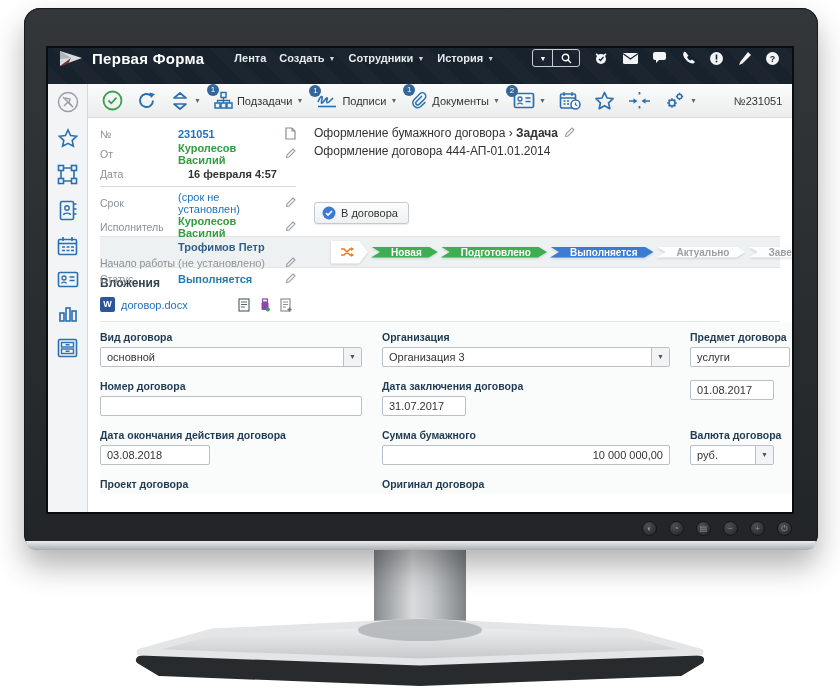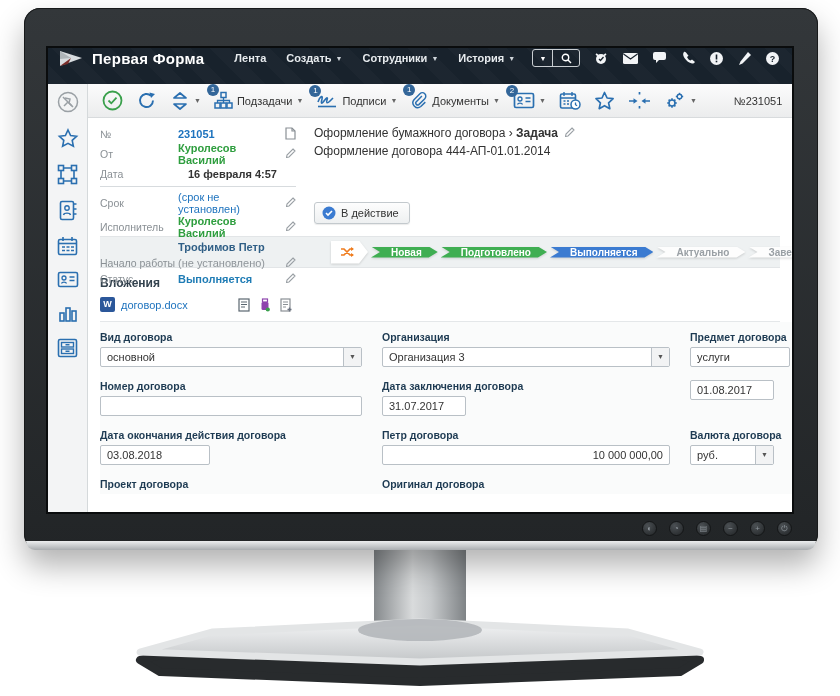--- a/index.html
+++ b/index.html
@@ -23,21 +23,21 @@
   .base-svg{position:absolute;left:120px;top:604px;}
   .screen{position:absolute;left:48px;top:48px;width:744px;height:464px;background:#fff;
     box-shadow:0 0 0 2px #0a0c0d;overflow:hidden;display:grid;
     grid-template-columns:40px 1fr;grid-template-rows:36px 34px 1fr;}
 
   
   .navbar{grid-column:1 / span 2;background:#18222c;display:flex;align-items:center;
     padding:0 12px 16px 10px;position:relative;
     background-image:repeating-linear-gradient(45deg,rgba(255,255,255,.02) 0 14px,rgba(0,0,0,0) 14px 28px);}
   .brand{color:#fff;font-size:15px;font-weight:bold;margin-left:8px;letter-spacing:.3px;}
-  .nav-menu{display:flex;gap:20px;margin-left:30px;align-items:center;}
+  .nav-menu{display:flex;gap:13px;margin-left:30px;align-items:center;}
   .nav-item{color:#e7ebee;font-size:11px;font-weight:bold;display:flex;align-items:center;gap:4px;cursor:pointer;}
   .caret{font-size:7px;color:#cfd5da;}
   .nav-right{margin-left:auto;display:flex;align-items:center;gap:13px;}
   .nav-search{width:48px;height:18px;border:1px solid #c9ced2;border-radius:3px;display:flex;align-items:center;}
   .nav-search .seg1{width:20px;text-align:center;color:#fff;font-size:7px;border-right:1px solid #c9ced2;height:100%;line-height:17px;}
   .nav-search .seg2{flex:1;display:flex;align-items:center;justify-content:center;}
   .nico{display:inline-flex;align-items:center;justify-content:center;}
 
   
   .sidebar{grid-row:2 / span 2;background:#f3f4f5;border-right:1px solid #d5d9db;
@@ -440,21 +440,21 @@
             <span style="margin-left:4px;"><svg width="10" height="10" viewBox="0 0 10 10">
                   <path d="M7 1l2 2-6 6-2.5.5L1 7z" fill="none" stroke="#9aa0a5" stroke-width="1.1"></path>
                 </svg></span>
           </div>
           <div class="subject">Оформление договора 444-АП-01.01.2014</div>
           <div class="action-btn">
             <svg width="14" height="14" viewBox="0 0 14 14">
                 <circle cx="7" cy="7" r="6.5" fill="#3b7bd1"></circle>
                 <path d="M4 7l2 2 4-4" fill="none" stroke="#fff" stroke-width="1.6"></path>
               </svg>
-            <span>В действие</span>
+            <span>В договора</span>
           </div>
         </div>
       </div>
 
       <div class="wf-band">
         <span class="chev-wrap">
             <span class="chev chev-first st-start">
           <svg width="14" height="12" viewBox="0 0 14 12">
                 <path d="M1 3h3l6 6h3M1 9h3l6-6h3" fill="none" stroke="#ef7c1e" stroke-width="1.7"></path>
                 <polygon points="11,1 14,3 11,5" fill="#ef7c1e"></polygon>
@@ -530,21 +530,21 @@
           </div>
           <div class="fcell">
             <input class="tin w95" value="01.08.2017" style="">
           </div>
 
           <div class="fcell">
             <label>Дата окончания действия договора</label>
             <input class="tin w110" value="03.08.2018" style="">
           </div>
           <div class="fcell">
-            <label>Петр договора</label>
+            <label>Сумма бумажного</label>
             <input class="tin right" value="10 000 000,00" style="">
           </div>
           <div class="fcell">
             <label>Валюта договора</label>
             <div class="sel w95">
                 <span class="sval">руб.</span>
                 <span class="sbtn">▼</span>
               </div>
           </div>
 

